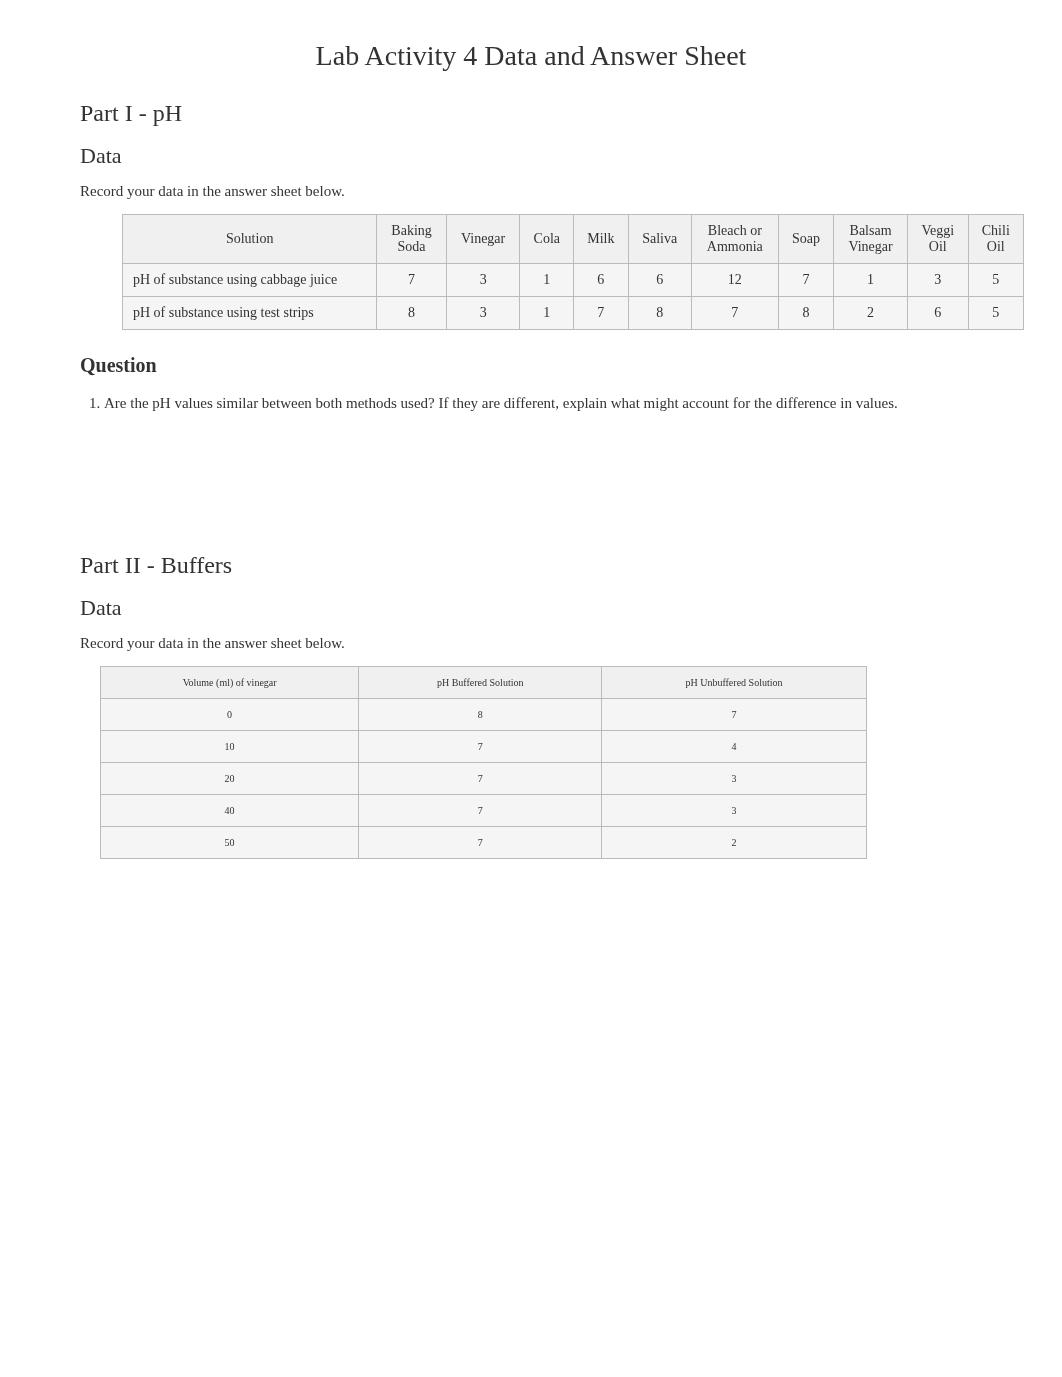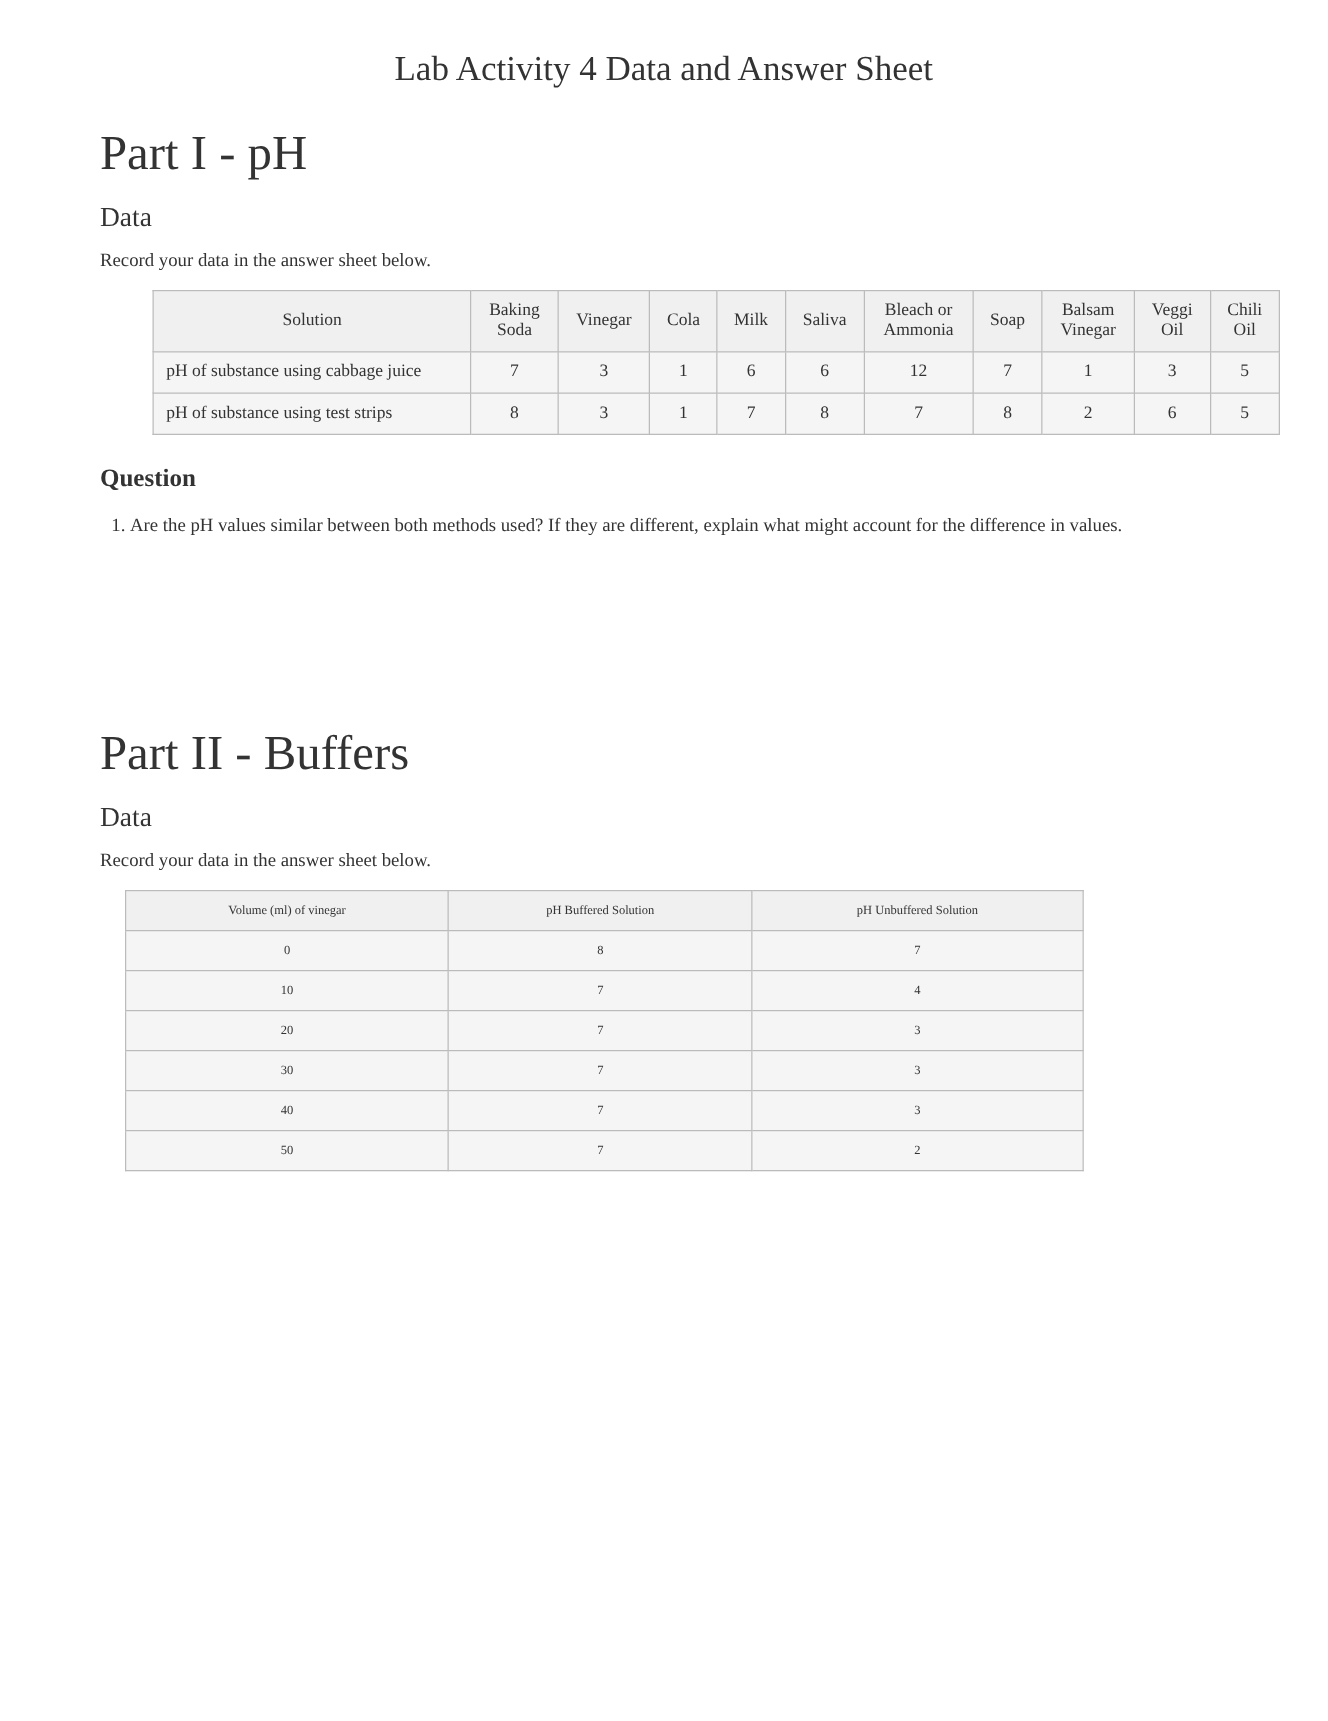--- a/index.html
+++ b/index.html
@@ -18,21 +18,21 @@
     }
 
     .page-title {
       text-align: center;
       font-size: 28px;
       font-weight: normal;
       margin-bottom: 28px;
     }
 
     .part-heading {
-      font-size: 39px;
+      font-size: 24px;
       font-weight: normal;
       margin-bottom: 16px;
     }
 
     .section-subheading {
       font-size: 22px;
       font-weight: normal;
       margin-bottom: 14px;
     }
 
@@ -83,21 +83,21 @@
     }
 
     .question-item {
       font-size: 15px;
       line-height: 1.6;
       margin-left: 24px;
       list-style-type: decimal;
     }
 
     .question-item li {
-      margin-bottom: 18px;
+      margin-bottom: 8px;
     }
 
     .part-ii-section {
       margin-top: 49px;
     }
 
     .buffers-table {
       border-collapse: collapse;
       width: 85%;
       margin-left: 20px;
@@ -213,25 +213,20 @@
         <td>10</td>
         <td>7</td>
         <td>4</td>
       </tr>
       <tr>
         <td>20</td>
         <td>7</td>
         <td>3</td>
       </tr>
       <tr>
-        <td>30</td>
-        <td>7</td>
-        <td>3</td>
-      </tr>
-      <tr>
         <td>40</td>
         <td>7</td>
         <td>3</td>
       </tr>
       <tr>
         <td>50</td>
         <td>7</td>
         <td>2</td>
       </tr>
     </tbody>

